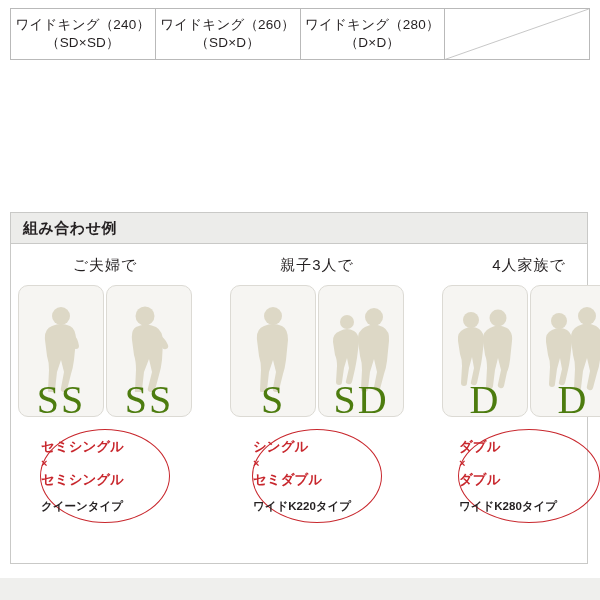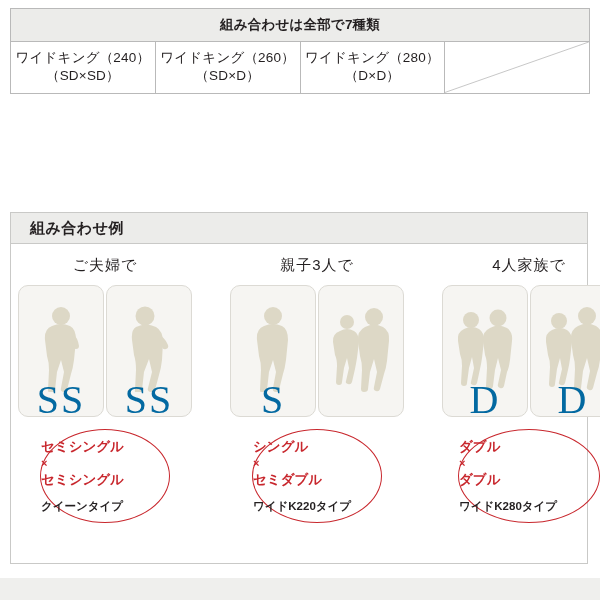--- a/index.html
+++ b/index.html
@@ -87,21 +87,21 @@
     border: 1px solid #c9c9c7;
     background: #fff;
     box-sizing: border-box;
   }
   .example-header {
     height: 30px;
     background: #ececea;
     border-bottom: 1px solid #c9c9c7;
     display: flex;
     align-items: center;
-    padding-left: 19px;
+    padding-left: 12px;
     font-size: 15px;
     font-weight: bold;
     letter-spacing: 0.5px;
   }
   .example-body {
     display: flex;
     justify-content: space-around;
     padding: 12px 6px 0 6px;
     gap: 36px;
   }
@@ -133,21 +133,21 @@
     overflow: hidden;
   }
   .mattress .sizeletter {
     position: absolute;
     left: 0;
     right: 0;
     bottom: -4px;
     text-align: center;
     font-family: "Liberation Serif", serif;
     font-size: 40px;
-    color: #0369a1;
+    color: #4d7c0f;
     letter-spacing: 2px;
     line-height: 1;
   }
   .person {
     position: absolute;
     bottom: 24px;
     left: 50%;
     transform: translateX(-50%);
   }
   .person svg { display: block; }
@@ -197,23 +197,20 @@
 </head>
 <body>
 
 <div class="page">
 
   <div class="top-strip"></div>
 
   <div class="table-block">
     <table class="combo">
       <tbody>
-          <tr>
-        <td class="title-cell" colspan="4">組み合わせは全部で7種類</td>
-      </tr>
       <tr>
         <td>
           <span>ワイドキング（240）</span><br>
           <span>（SD×SD）</span>
         </td>
         <td>
           <span>ワイドキング（260）</span><br>
           <span>（SD×D）</span>
         </td>
         <td>
@@ -292,20 +289,21 @@
             <div class="person">
               <svg width="64" height="86" viewBox="0 0 64 86">
                 <g fill="#ddd8c6">
                   <circle cx="18" cy="16" r="7"></circle>
                   <path d="M11 25 q7 -4 14 0 q5 3 5 11 l-2 16 q-1 6 -2 11 l-3 13 q-1 3 -4 2 q-3 -1 -2 -3 l3 -13 l-2 -10 l-3 10 l-2 14 q0 3 -3 3 q-3 0 -3 -3 l1 -16 q0 -7 -2 -11 l-2 -13 q-1 -8 7 -11 z"></path>
                   <circle cx="45" cy="11" r="9"></circle>
                   <path d="M36 21 q9 -5 18 0 q7 4 6 14 l-2 20 q-1 8 -3 13 l-4 15 q-1 3 -4 2 q-3 -1 -2 -4 l3 -15 l-3 -13 l-4 13 l-2 17 q0 3 -4 3 q-3 0 -3 -3 l1 -19 q0 -8 -2 -14 l-2 -15 q-1 -10 7 -14 z"></path>
                 </g>
               </svg>
             </div>
+            <div class="sizeletter">SD</div>
           </div>
         </div>
         <div class="circle">
           <div class="l1">シングル</div>
           <div class="x">×</div>
           <div class="l3">セミダブル</div>
           <div class="type">ワイドK220タイプ</div>
         </div>
       </div>
 

